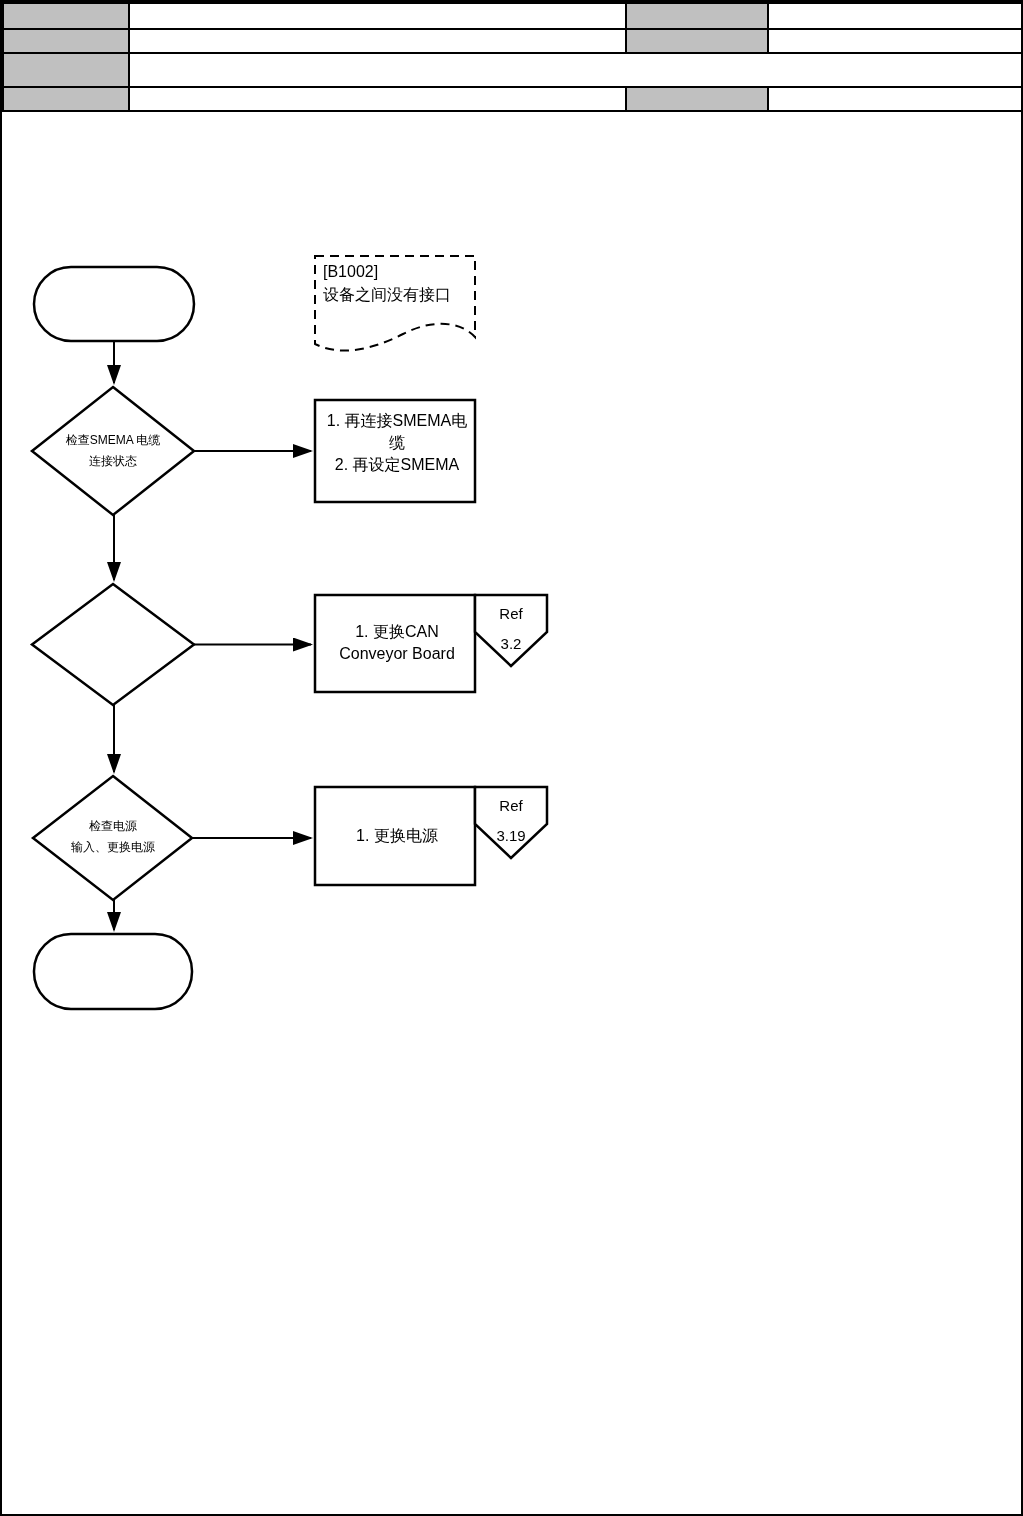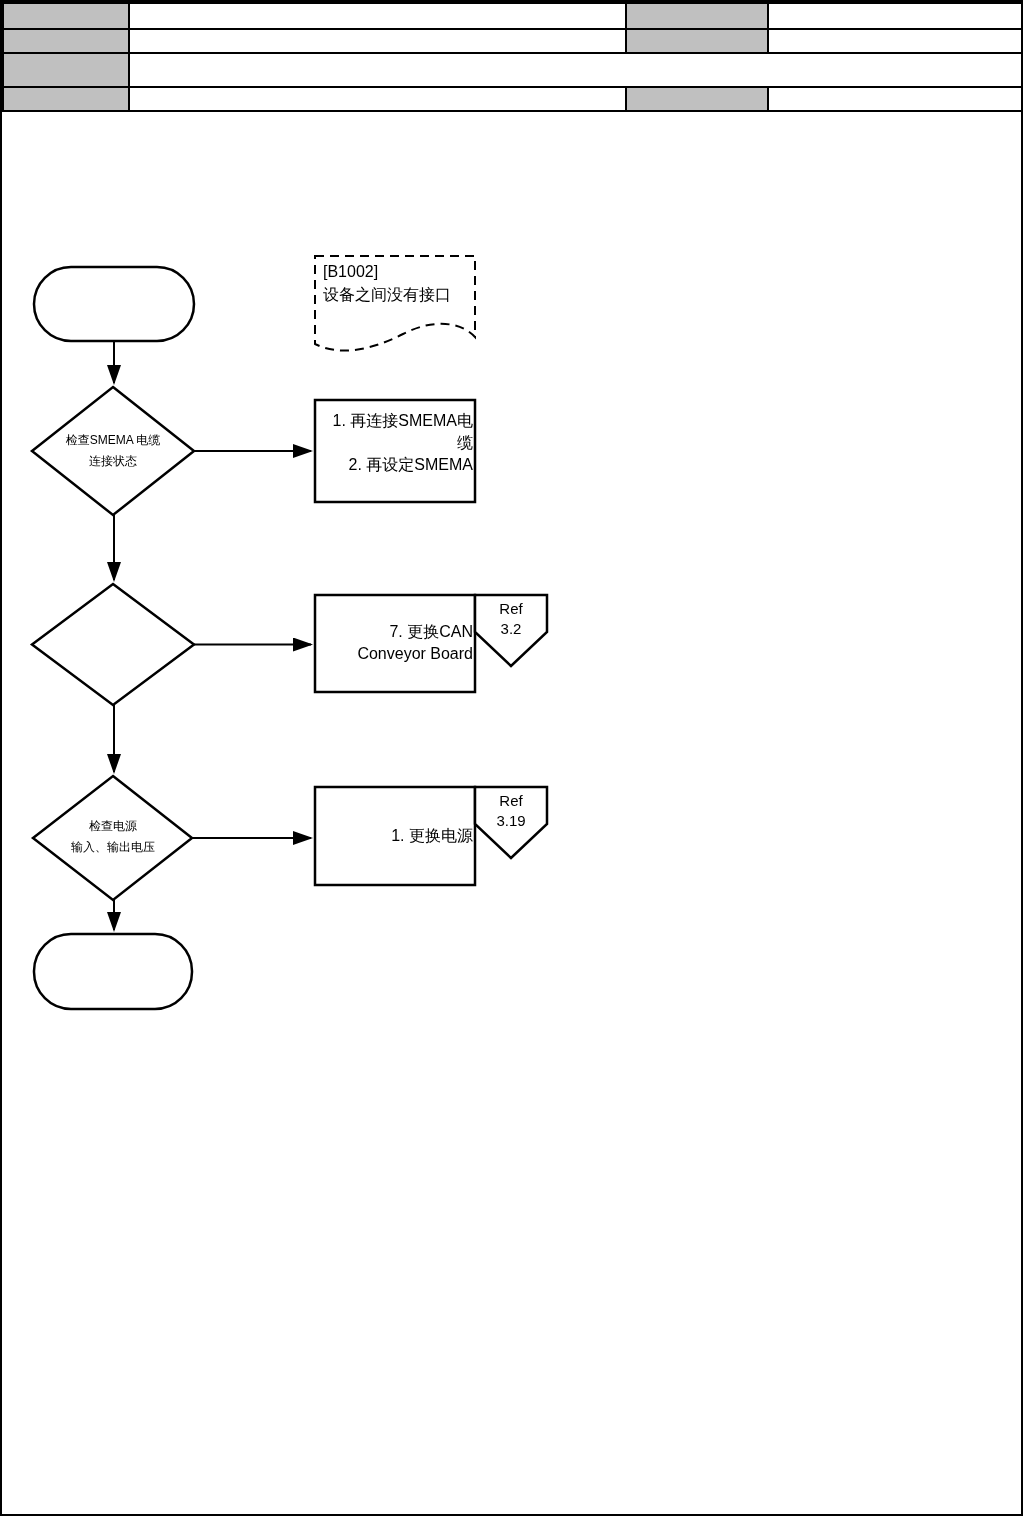--- a/index.html
+++ b/index.html
@@ -39,28 +39,28 @@
     position: absolute;
     white-space: pre-line;
     color: #000;
   }
   .d-lbl {
     text-align: center;
     font-size: 12px;
     line-height: 21px;
   }
   .a-lbl {
-    text-align: right;
+    text-align: center;
     font-size: 16px;
     line-height: 22px;
   }
   .ref-lbl {
     text-align: center;
     font-size: 15px;
-    line-height: 20px;
+    line-height: 30px;
   }
   .note-lbl {
     text-align: left;
     font-size: 16px;
     line-height: 23px;
   }
 </style>
 </head>
 <body>
 
@@ -136,27 +136,27 @@
 设备之间没有接口</div>
 
   <div class="lbl d-lbl" style="left:21px; top:428px; width:180px;">检查SMEMA 电缆
 连接状态</div>
 
   <div class="lbl a-lbl" style="left:319px; top:408px; width:152px;">1. 再连接SMEMA电
 缆
 2. 再设定SMEMA</div>
 
 
-  <div class="lbl a-lbl" style="left:319px; top:619px; width:152px;">7. 更换CAN
+  <div class="lbl a-lbl" style="left:319px; top:619px; width:152px;">1. 更换CAN
 Conveyor Board</div>
 
   <div class="lbl ref-lbl" style="left:473px; top:597px; width:72px;">Ref
 3.2</div>
 
   <div class="lbl d-lbl" style="left:21px; top:814px; width:180px;">检查电源
-输入、输出电压</div>
+输入、更换电源</div>
 
   <div class="lbl a-lbl" style="left:319px; top:823px; width:152px;">1. 更换电源</div>
 
   <div class="lbl ref-lbl" style="left:473px; top:789px; width:72px;">Ref
 3.19</div>
 
 </div>
 
 </body></html>

